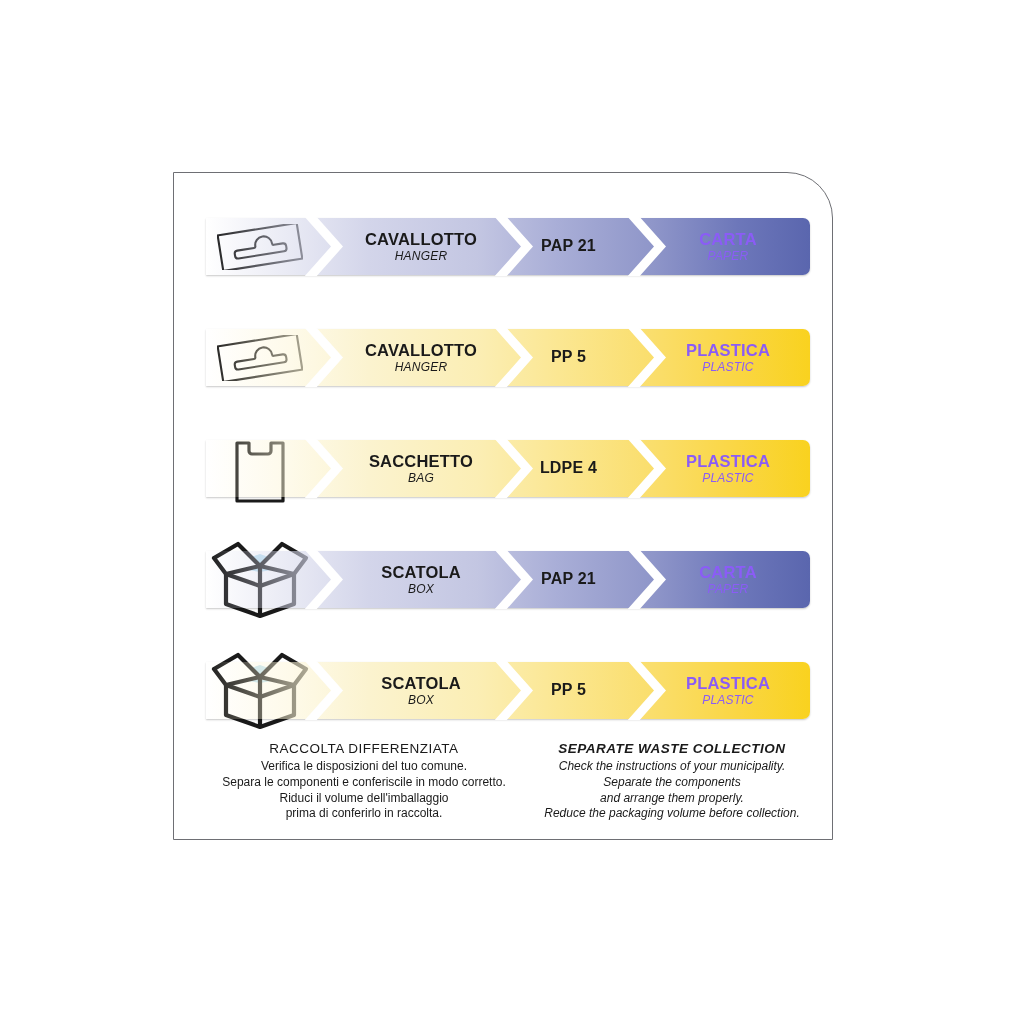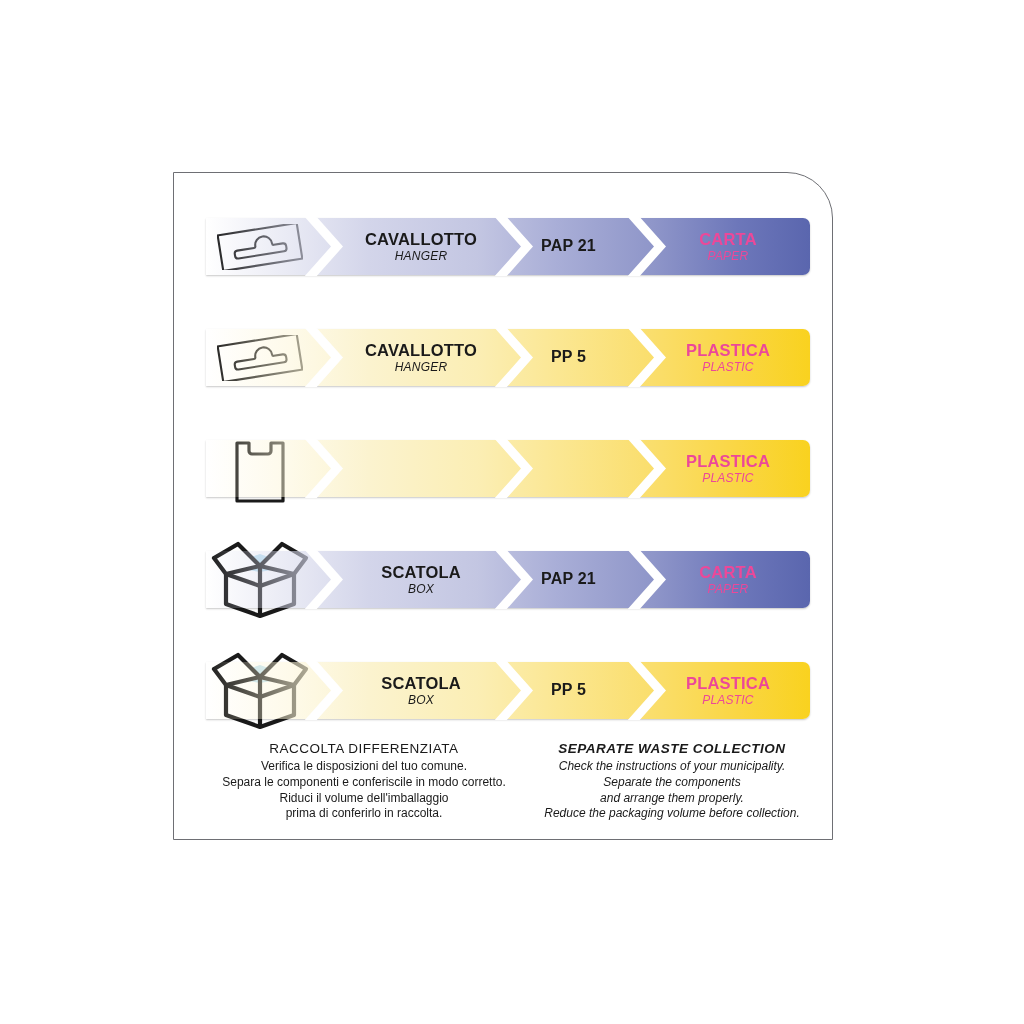--- a/index.html
+++ b/index.html
@@ -86,21 +86,21 @@
     align-items:center;justify-content:center;
     line-height:1.05;
   }
   .seg .t1{
     font-weight:bold;font-size:16.5px;letter-spacing:.2px;
   }
   .seg .t2{
     font-style:italic;font-size:12px;margin-top:2px;letter-spacing:.2px;
   }
   .seg.dark .t1,.seg.dark .t2{color:#1a1a1a;}
-  .seg.light .t1,.seg.light .t2{color:#ec4899;}
+  .seg.light .t1,.seg.light .t2{color:#8b5cf6;}
   .seg-a{left:135px;width:160px;}
   .seg-b{left:300px;width:125px;text-align:center;}
   .seg-c{left:440px;width:164px;}
   .seg-b .t1{font-size:16px;}
 
   
   .footer{
     position:absolute;left:0;top:568px;width:660px;height:92px;
   }
   .fcol{position:absolute;top:0;text-align:center;color:#1a1a1a;}
@@ -216,20 +216,27 @@
         <div class="notch n1">
           <svg width="46" height="59" viewBox="0 0 46 59">
               <path d="M2 -2 L30 29.5 L2 61 L14 61 L42 29.5 L14 -2 Z" fill="#fff"></path>
             </svg>
         </div>
         <div class="notch n2">
           <svg width="46" height="59" viewBox="0 0 46 59">
               <path d="M2 -2 L30 29.5 L2 61 L14 61 L42 29.5 L14 -2 Z" fill="#fff"></path>
             </svg>
         </div>
+        <div class="seg seg-a dark">
+          <span class="t1">SACCHETTO</span>
+          <span class="t2">BAG</span>
+        </div>
+        <div class="seg seg-b dark">
+          <span class="t1">LDPE 4</span>
+        </div>
         <div class="seg seg-c light">
           <span class="t1">PLASTICA</span>
           <span class="t2">PLASTIC</span>
         </div>
       </div>
     </div>
 
     <div class="row r3">
       <div class="icon-cell">
         <svg width="104" height="88" viewBox="0 0 104 88">

